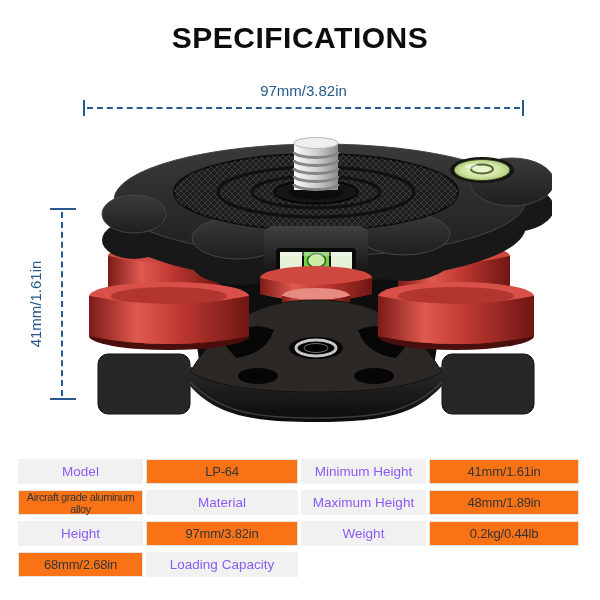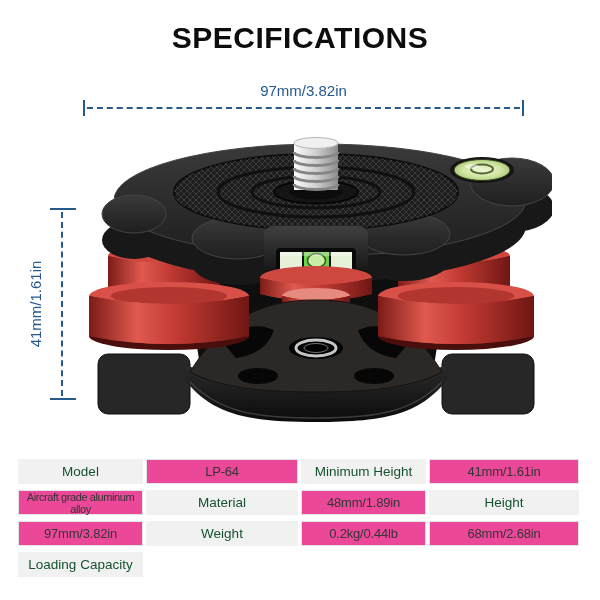--- a/index.html
+++ b/index.html
@@ -22,22 +22,22 @@
   .dim-v::after { content:""; position:absolute; top:2px; bottom:2px; left:11px; border-left:2px dashed #27598c; }
   .dim-v .lbl { position:absolute; top:50%; left:-15px; transform:translate(-50%,-50%) rotate(-90deg);
                 white-space:nowrap; font-size:15px; }
   
   .product { position:absolute; left:88px; top:128px; }
   
   .spec { position:absolute; left:18px; top:459px; display:grid;
           grid-template-columns:125px 152px 125px 150px; column-gap:3px; row-gap:6px; }
   .cell { height:25px; display:flex; align-items:center; justify-content:center;
           font-size:13px; color:#353535; box-sizing:border-box; text-align:center; }
-  .cell.label { background:#f1f1f1; color:#14532d; font-size:13.5px; }
-  .cell.value { background:#ec4899; border:1px solid #e4e4e4; letter-spacing:-0.2px; }
+  .cell.label { background:#f1f1f1; color:#8b5cf6; font-size:13.5px; }
+  .cell.value { background:#f97316; border:1px solid #e4e4e4; letter-spacing:-0.2px; }
   .cell.value.squeeze { font-size:11px; letter-spacing:-0.4px; }
 </style>
 </head>
 <body>
 
 <div class="canvas">
 
   <div class="title">SPECIFICATIONS</div>
 
   <div class="dim-h">
@@ -211,20 +211,21 @@
   </svg>
 
   <div class="spec">
     <div class="cell label">Model</div>
     <div class="cell value">LP-64</div>
     <div class="cell label">Minimum Height</div>
     <div class="cell value">41mm/1.61in</div>
 
     <div class="cell value squeeze">Aircraft grade aluminum alloy</div>
     <div class="cell label">Material</div>
+    <div class="cell label">Maximum Height</div>
     <div class="cell value">48mm/1.89in</div>
 
     <div class="cell label">Height</div>
     <div class="cell value">97mm/3.82in</div>
     <div class="cell label">Weight</div>
     <div class="cell value">0.2kg/0.44lb</div>
 
     <div class="cell value">68mm/2.68in</div>
     <div class="cell label">Loading Capacity</div>
   </div>

